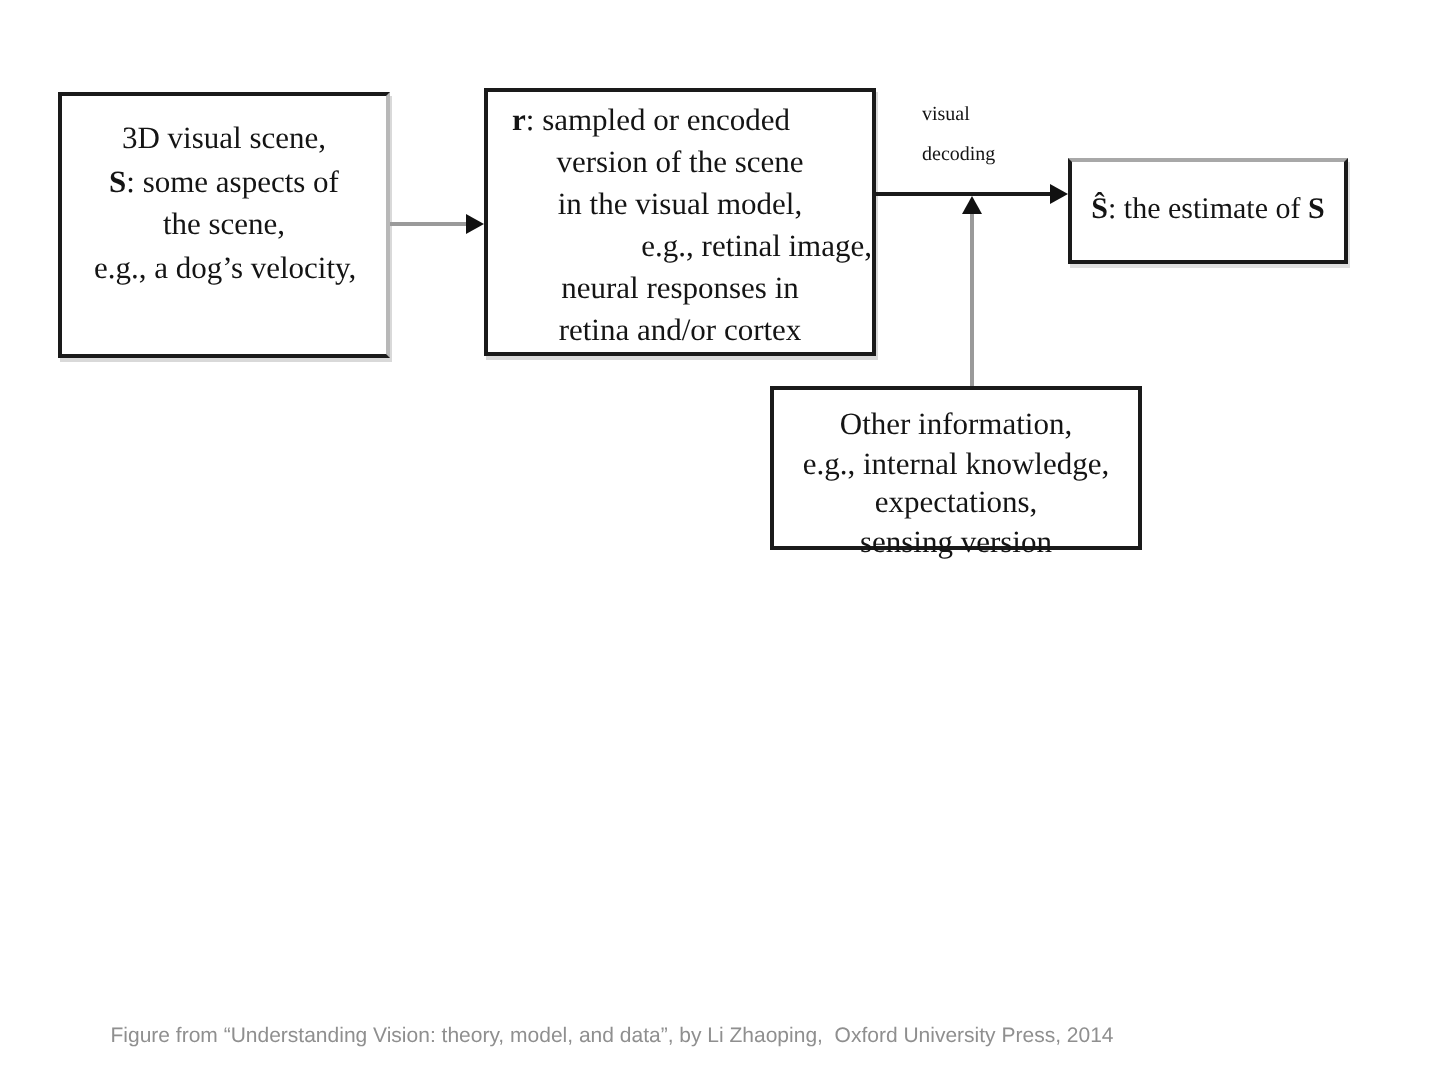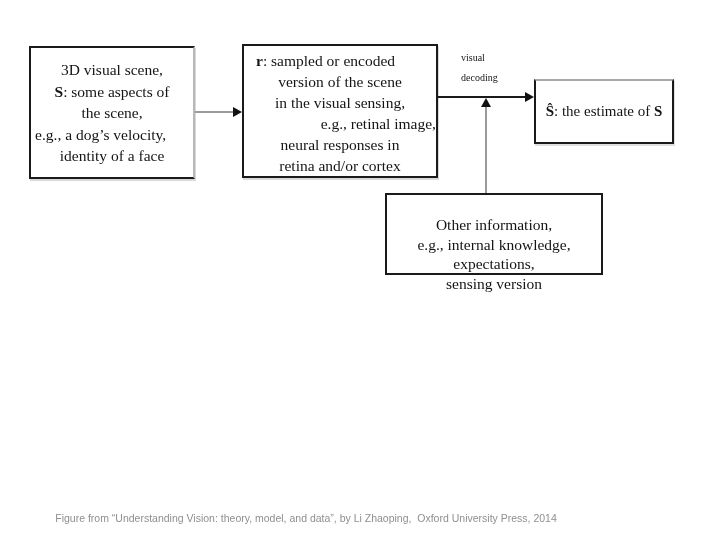--- a/index.html
+++ b/index.html
@@ -26,42 +26,42 @@
   }
   .dbox .line { white-space: nowrap; }
   .dbox .b { font-weight: bold; }
 
   #box-scene {
     left: 29px; top: 46px; width: 166px; height: 133px;
     padding-top: 11px;
     border-right-color: #b8b8b8;
     box-shadow: 1px 2px 0 #d9d9d9;
   }
-  #box-scene .line:nth-child(4) { text-align: left; padding-left: 4px; }
+  #box-scene .line:nth-child(4) { text-align: left; padding-left: 16px; }
 
   #box-encoding {
     left: 242px; top: 44px; width: 196px; height: 134px;
     padding-top: 4px;
     line-height: 21px;
     box-shadow: 1px 2px 0 #d9d9d9;
   }
   #box-encoding .line:nth-child(1) { text-align: left; padding-left: 12px; }
   #box-encoding .line:nth-child(4) { text-align: right; padding-left: 4px; }
 
   #box-estimate {
-    left: 534px; top: 79px; width: 140px; height: 65px;
+    left: 534px; top: 79px; width: 140px; height: 53px;
     display: flex; align-items: center; justify-content: center;
     font-size: 15px;
     border-top-color: #a8a8a8;
     box-shadow: 1px 2px 0 #e0e0e0;
   }
 
   #box-other {
-    left: 385px; top: 193px; width: 218px; height: 82px;
-    padding-top: 20px;
+    left: 385px; top: 193px; width: 186px; height: 82px;
+    padding-top: 8px;
     line-height: 19.5px;
   }
 
   
   .hline, .vline { position: absolute; }
   #line-scene-encoding { left: 195px; top: 111px; width: 39px; height: 2px; background: #9a9a9a; }
   #head-scene-encoding {
     left: 233px; top: 107px; width: 0; height: 0;
     border-top: 5px solid transparent; border-bottom: 5px solid transparent;
     border-left: 9px solid #111111; position: absolute;
@@ -102,27 +102,26 @@
 </head>
 <body>
 
 <div class="stage">
 
   <div class="dbox" id="box-scene">
       <div class="line"><span>3D visual scene,</span></div>
       <div class="line"><span class="b">S</span><span>: some aspects of</span></div>
       <div class="line"><span>the scene,</span></div>
       <div class="line"><span>e.g., a dog’s velocity,</span></div>
-      <div class="line"><span>identity of a face</span></div>
     </div>
 
   <div class="dbox" id="box-encoding">
       <div class="line"><span class="b">r</span><span>: sampled or encoded</span></div>
       <div class="line"><span>version of the scene</span></div>
-      <div class="line"><span>in the visual sensing,</span></div>
+      <div class="line"><span>in the visual model,</span></div>
       <div class="line"><span>e.g., retinal image,</span></div>
       <div class="line"><span>neural responses in</span></div>
       <div class="line"><span>retina and/or cortex</span></div>
     </div>
 
   <div class="dbox" id="box-estimate">
       <div class="line"><span class="b">Ŝ</span><span>: the estimate of </span><span class="b">S</span></div>
     </div>
 
   <div class="dbox" id="box-other">

